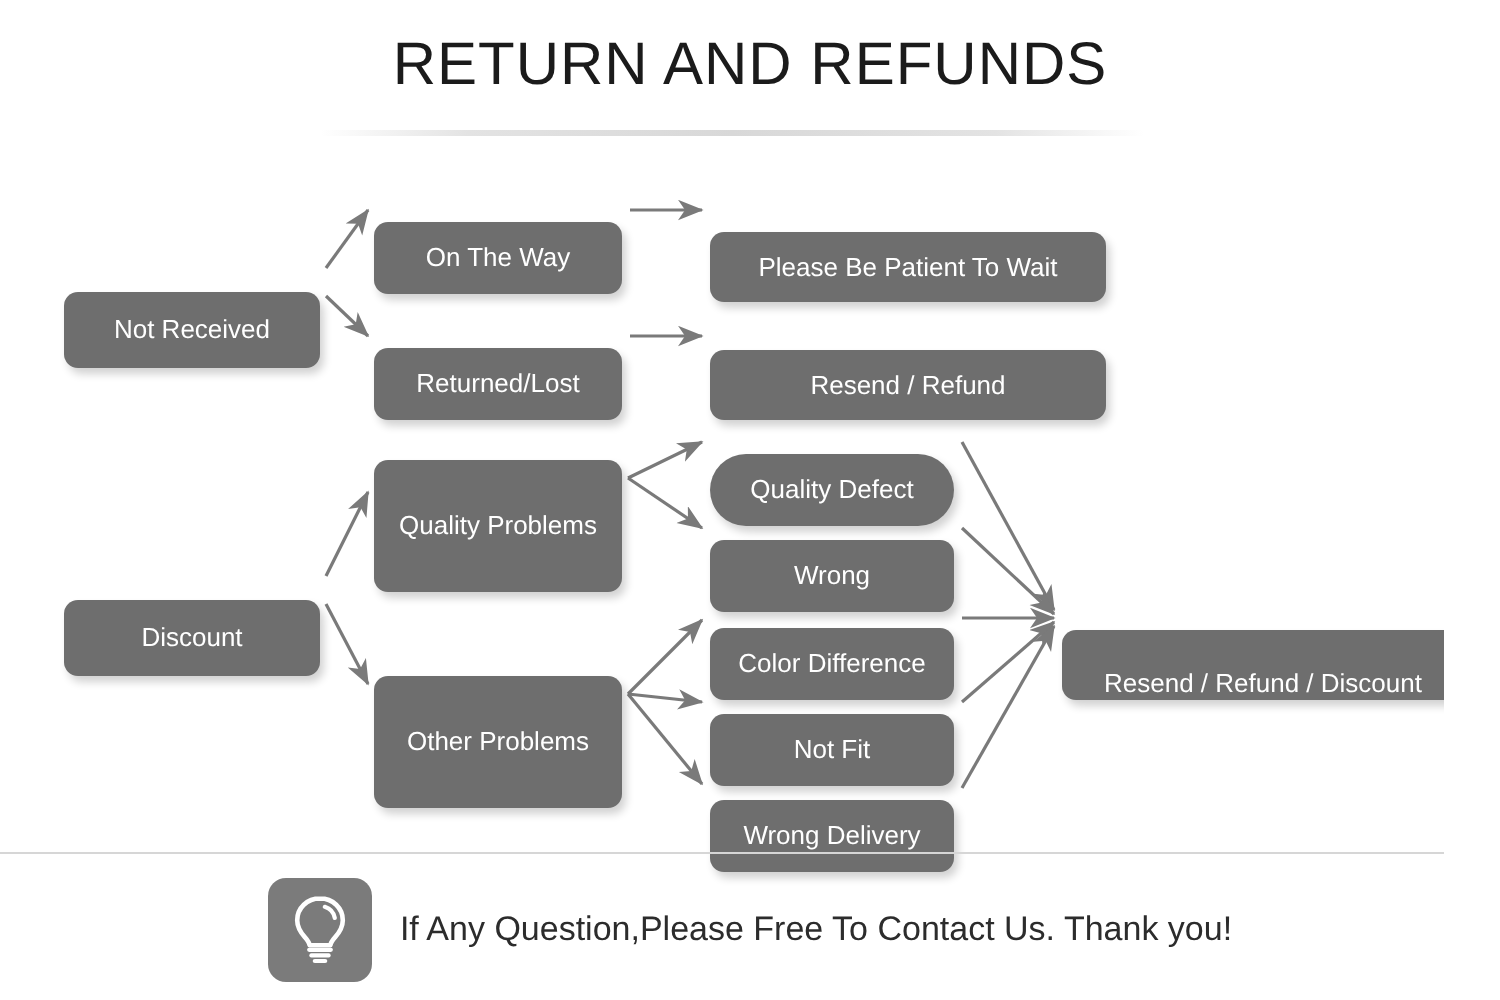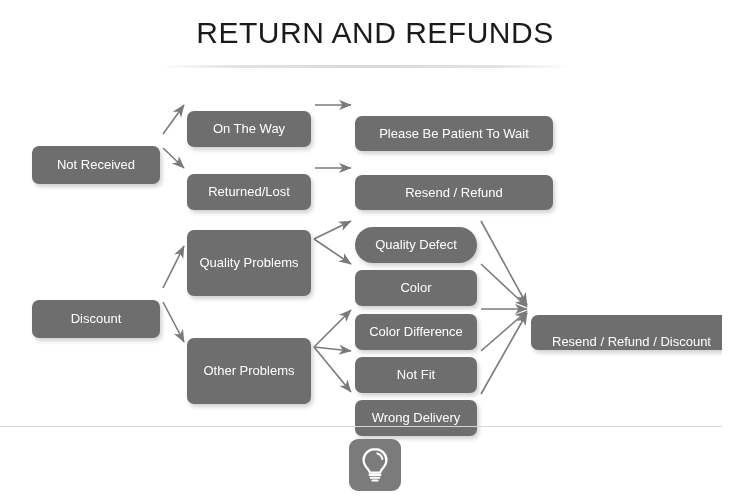--- a/index.html
+++ b/index.html
@@ -159,21 +159,21 @@
       <div class="node" style="left: 187px; top: 206px; width: 124px; height: 66px;">
         <span>Quality Problems</span>
       </div>
       <div class="node" style="left: 187px; top: 314px; width: 124px; height: 66px;">
         <span>Other Problems</span>
       </div>
       <div class="node" style="left: 355px; top: 203px; width: 122px; height: 36px; border-radius: 18px;">
         <span>Quality Defect</span>
       </div>
       <div class="node" style="left: 355px; top: 246px; width: 122px; height: 36px;">
-        <span>Color</span>
+        <span>Wrong</span>
       </div>
       <div class="node" style="left: 355px; top: 290px; width: 122px; height: 36px;">
         <span>Color Difference</span>
       </div>
       <div class="node" style="left: 355px; top: 333px; width: 122px; height: 36px;">
         <span>Not Fit</span>
       </div>
       <div class="node" style="left: 355px; top: 376px; width: 122px; height: 36px; text-align: right;">
         <span>Wrong Delivery</span>
       </div>
@@ -187,15 +187,16 @@
   <div id="footer">
     <div id="footer-icon">
       <svg width="34" height="38" viewBox="0 0 34 38" aria-hidden="true">
         <path d="M17 3.2 C10.6 3.2 5.6 8.0 5.6 14.1 C5.6 18.1 7.6 20.6 9.6 22.8 C10.9 24.3 11.6 25.3 11.8 26.6 L22.2 26.6 C22.4 25.3 23.1 24.3 24.4 22.8 C26.4 20.6 28.4 18.1 28.4 14.1 C28.4 8.0 23.4 3.2 17 3.2 Z" fill="none" stroke="#ffffff" stroke-width="2.3" stroke-linejoin="round"></path>
         <path d="M19.4 7.4 C22.0 8.2 23.9 10.3 24.4 13.0" fill="none" stroke="#ffffff" stroke-width="2.1" stroke-linecap="round"></path>
         <path d="M11.6 28.9 L22.4 28.9" stroke="#ffffff" stroke-width="2.1" stroke-linecap="round"></path>
         <path d="M12.7 31.7 L21.3 31.7" stroke="#ffffff" stroke-width="2.1" stroke-linecap="round"></path>
         <path d="M14.4 34.5 L19.6 34.5" stroke="#ffffff" stroke-width="2.1" stroke-linecap="round"></path>
       </svg>
     </div>
+    <div id="footer-text">If Any Question,Please Free To Contact Us. Thank you!</div>
   </div>
 
 </div>
 
 </body></html>

